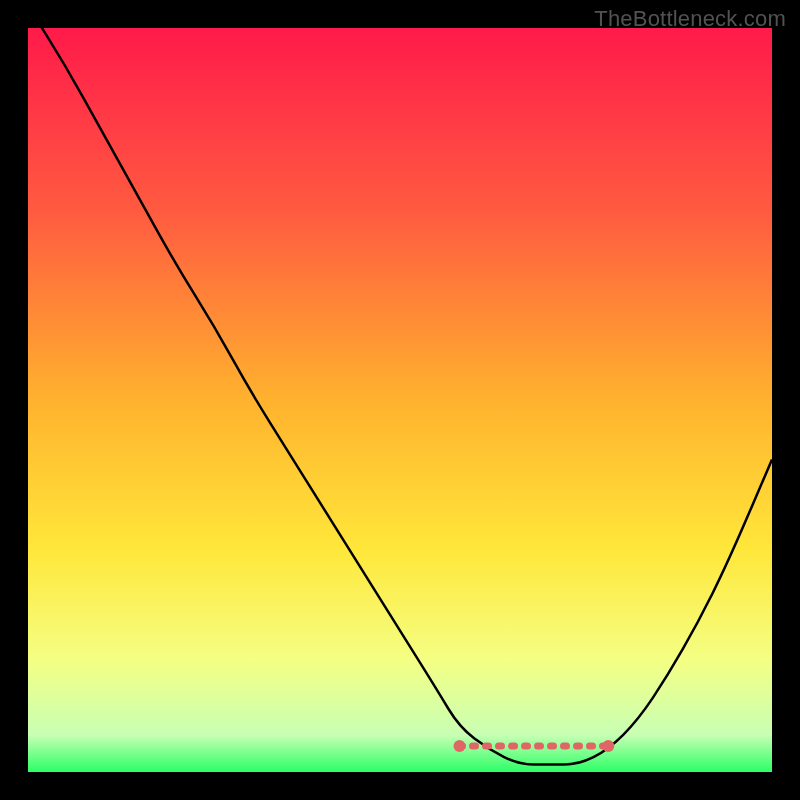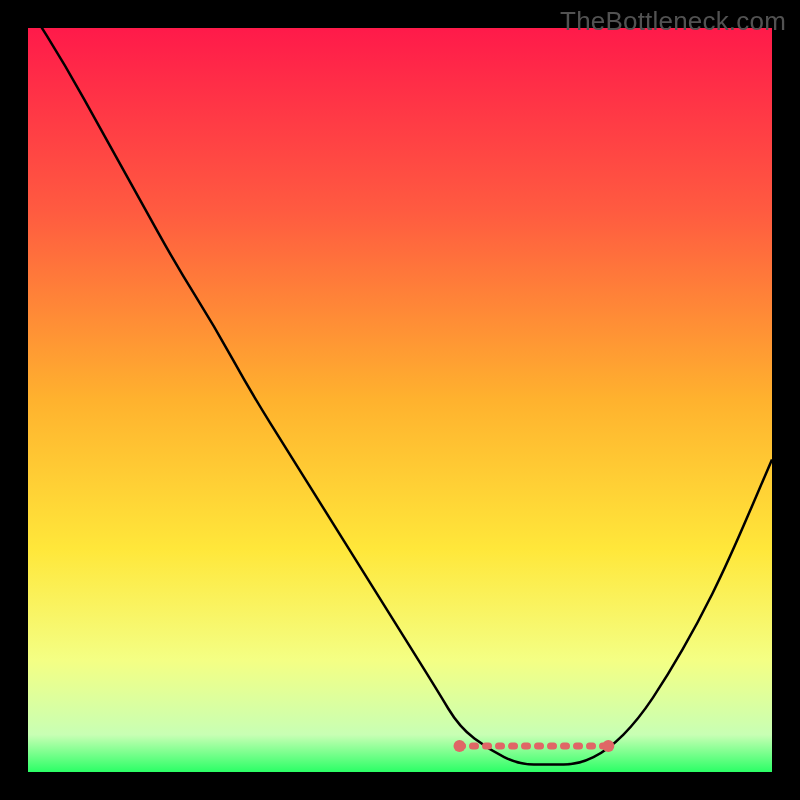--- a/index.html
+++ b/index.html
@@ -15,21 +15,21 @@
     position: relative;
     width: 800px;
     height: 800px;
     background: #000;
   }
   .watermark {
     position: absolute;
     top: 6px;
     right: 14px;
     color: #525252;
-    font-size: 26px;
+    font-size: 22px;
     font-weight: 500;
     letter-spacing: 0.2px;
     z-index: 10;
   }
   .plot {
     position: absolute;
     left: 28px;
     top: 28px;
     width: 744px;
     height: 744px;

